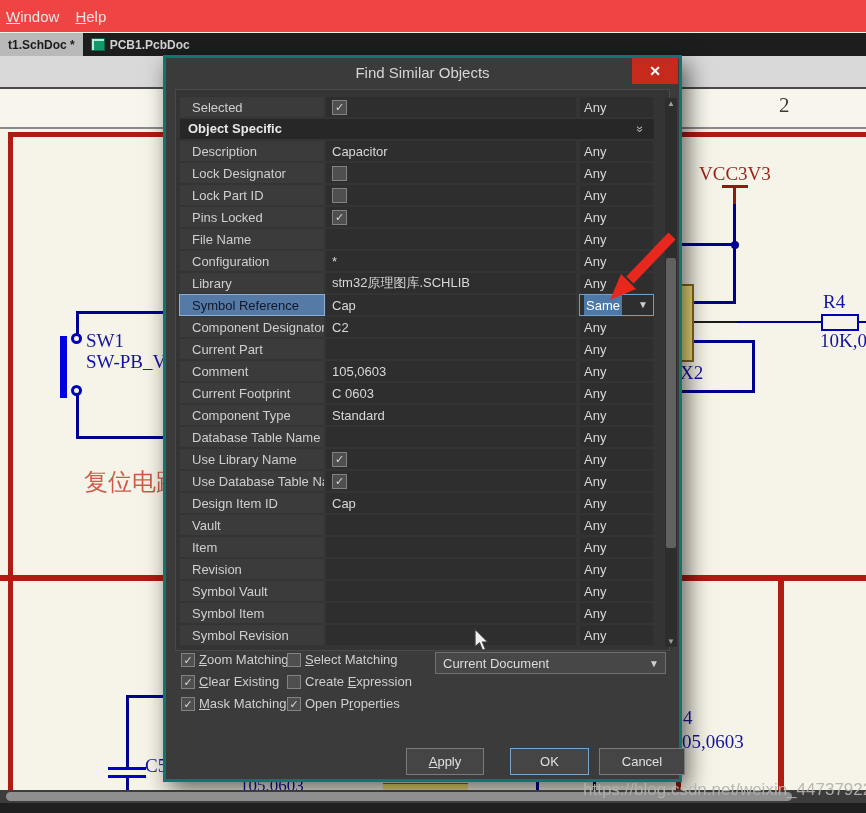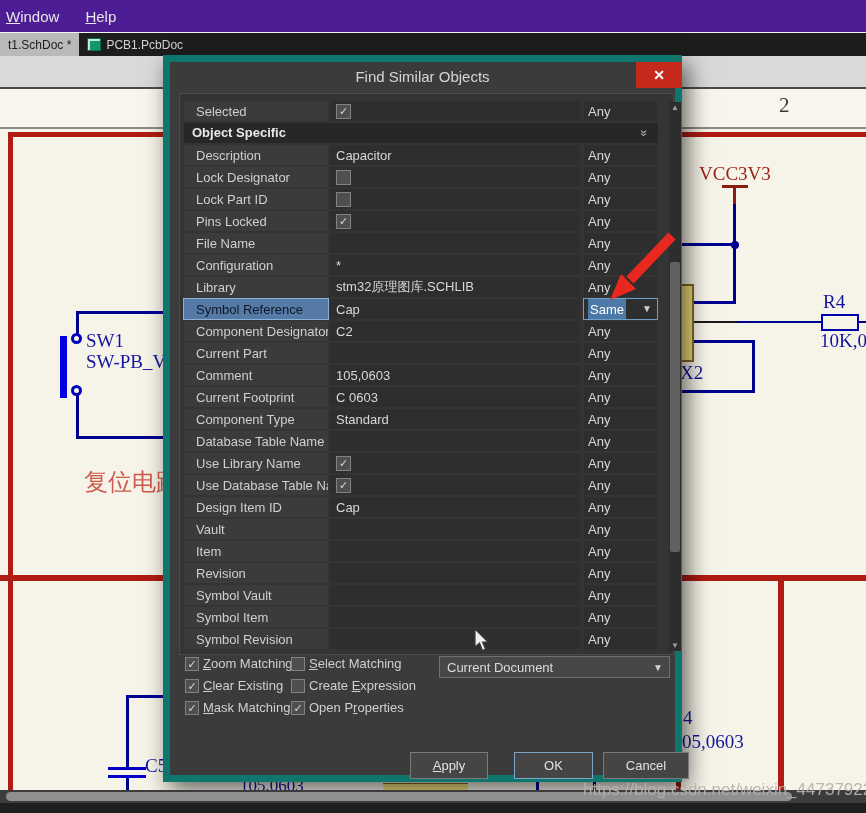--- a/index.html
+++ b/index.html
@@ -1,43 +1,43 @@
 <!DOCTYPE html>
 <html><head>
 <meta charset="utf-8">
 <style>
   html,body{margin:0;padding:0;background:#202020;}
   .screen{position:relative;width:866px;height:813px;overflow:hidden;
           font-family:"Liberation Sans",sans-serif;background:#f6f4e8;}
   .abs{position:absolute;}
   
-  .menubar{left:0;top:0;width:866px;height:32px;background:#4c1d95;color:#e6e6e6;
-           font-size:15px;display:flex;align-items:center;gap:26px;padding-left:6px;box-sizing:border-box;}
+  .menubar{left:0;top:0;width:866px;height:32px;background:#ef4444;color:#e6e6e6;
+           font-size:15px;display:flex;align-items:center;gap:16px;padding-left:6px;box-sizing:border-box;}
   .menu-item{cursor:default;}
   .tabbar{left:0;top:33px;width:866px;height:23px;background:#1d1d1d;display:flex;align-items:stretch;}
-  .tab{display:flex;align-items:center;font-size:12px;padding:0 8px;color:#d2d2d2;}
+  .tab{display:flex;align-items:center;font-size:12px;padding:0 8px;color:#d2d2d2;font-weight:bold;}
   .tab.active{background:#b9b9b9;color:#1c1c1c;}
   .pcb-icon{width:12px;height:11px;background:#13986a;border:1px solid #0b6b49;margin-right:5px;
             box-shadow:inset 2px 2px 0 #bfe9d8;}
   
   .gray-band{left:0;top:56px;width:866px;height:31px;background:#d9d9d9;}
   .dark-line{left:0;top:87px;width:866px;height:2px;background:#4a4a4a;}
   .margin-band{left:0;top:89px;width:866px;height:38px;background:#f8f6ec;}
   .gray-line2{left:0;top:127px;width:866px;height:2px;background:#8a8a8a;}
   .sheet{left:0;top:129px;width:866px;height:661px;background:#f6f4e8;}
   .rline{position:absolute;background:#b01b12;}
   .wire{position:absolute;background:#000090;}
   .kwire{position:absolute;background:#1a1a1a;}
   .stext{position:absolute;font-family:"Liberation Serif",serif;color:#1414a0;font-size:19px;white-space:nowrap;}
   .page-num{position:absolute;font-family:"Liberation Serif",serif;color:#3a3a3a;font-size:21px;}
   .vcc-text{position:absolute;font-family:"Liberation Serif",serif;color:#9c1f15;font-size:19px;}
   .reset-text{position:absolute;font-family:"Liberation Serif",serif;color:#cd5a4a;font-size:24px;}
   .pin-circle{position:absolute;width:11px;height:11px;border:3px solid #0000c0;border-radius:50%;background:#f6f4e8;box-sizing:border-box;}
   
-  .dialog{left:163px;top:55px;width:519px;height:727px;background:#3b3b3b;border:7px solid #0f766e;
+  .dialog{left:163px;top:55px;width:519px;height:727px;background:#3b3b3b;border:3px solid #0f766e;
           box-sizing:border-box;box-shadow:6px 8px 22px rgba(0,0,0,.6);color:#cfcfcf;font-size:13px;}
   .dlg-title{left:0;top:0;width:100%;height:30px;text-align:center;line-height:30px;font-size:15px;color:#d6d6d6;}
   .close-btn{left:466px;top:0;width:46px;height:26px;background:#c62a1c;color:#fff;text-align:center;
              line-height:26px;font-size:14px;font-weight:bold;}
   .grid-panel{left:9px;top:31px;width:495px;height:562px;background:#343434;border:1px solid #4a4a4a;box-sizing:border-box;}
   .rows-host{position:absolute;left:4px;top:7px;width:474px;}
   .grid-row{position:relative;height:20px;margin-bottom:2px;}
   .cell{position:absolute;top:0;bottom:0;background:#2e2e2e;display:flex;align-items:center;overflow:hidden;}
   .cell.lblc{left:0;width:144px;background:#3b3b3b;padding-left:12px;box-sizing:border-box;color:#cfcfcf;white-space:nowrap;}
   .cell.valc{left:146px;width:250px;padding-left:6px;box-sizing:border-box;color:#d8d8d8;white-space:nowrap;}

